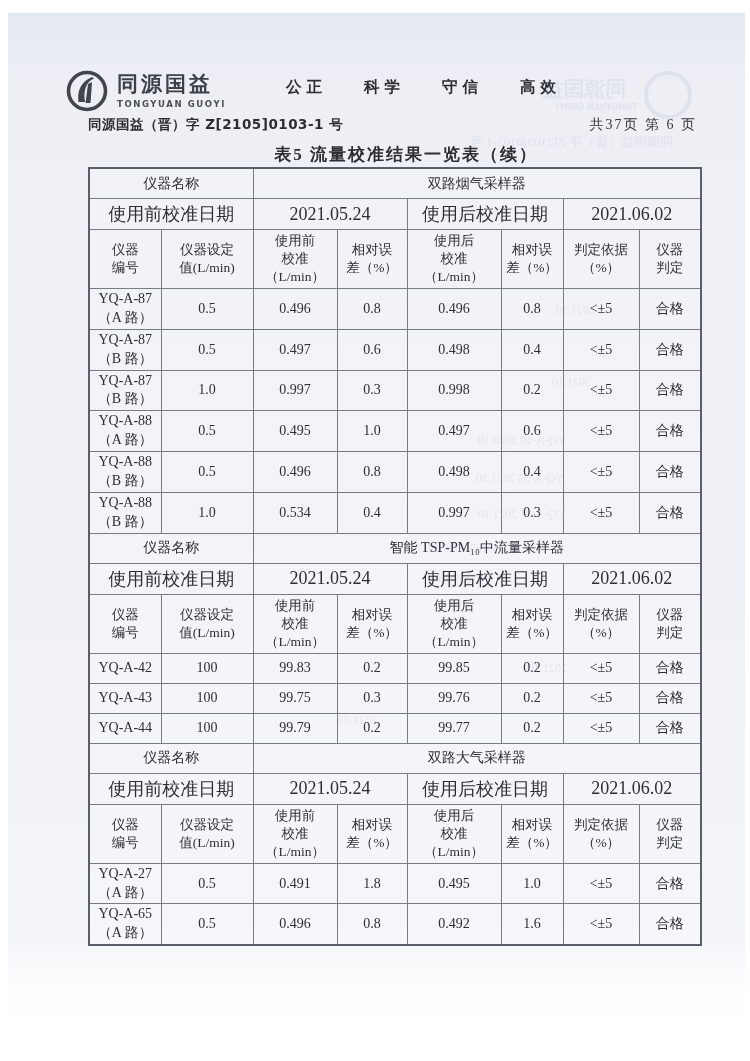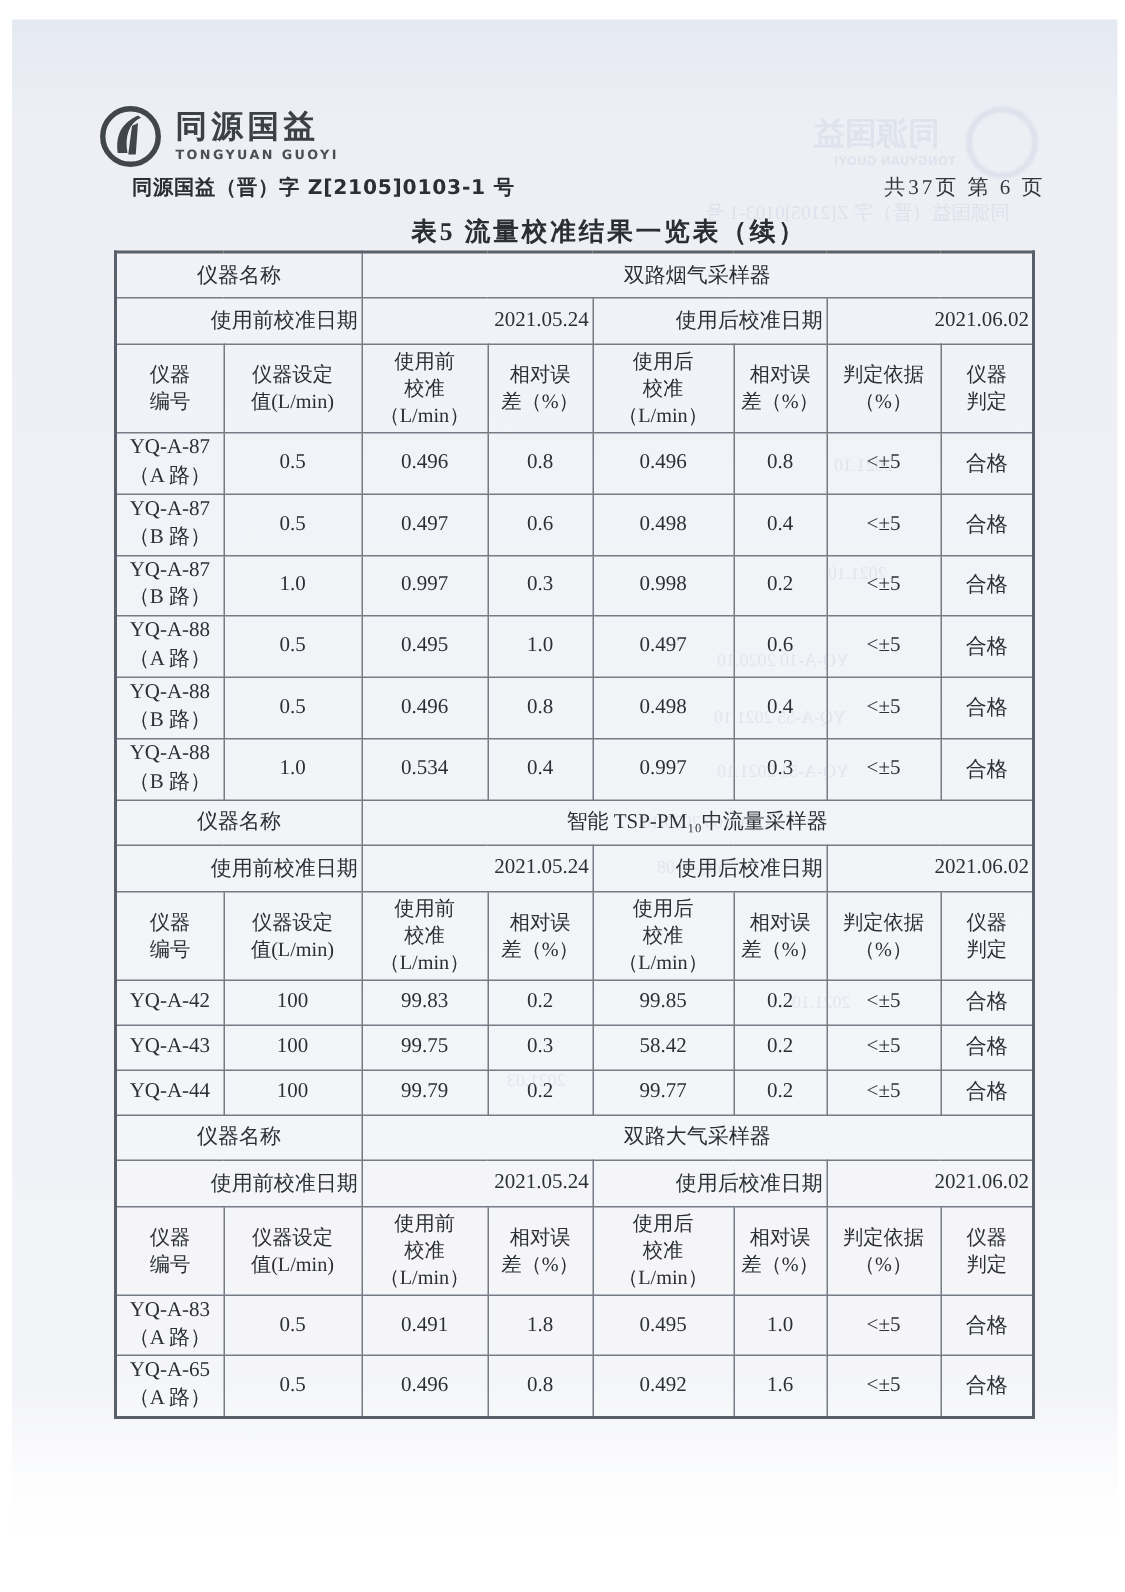--- a/index.html
+++ b/index.html
@@ -29,32 +29,32 @@
   
   .docline{position:absolute;left:80px;right:48px;top:103px;display:flex;
     justify-content:space-between;align-items:baseline;}
   .doc-no{font-family:"DejaVu Sans","Liberation Sans",sans-serif;font-weight:600;
     font-size:13.5px;color:#2b2e33;letter-spacing:.5px;}
   .page-info{font-size:14px;letter-spacing:2px;color:#33363c;}
   
   .title{position:absolute;left:92px;width:612px;top:130px;text-align:center;
     font-size:17px;font-weight:600;letter-spacing:2px;color:#2b2e33;}
   
-  .cal-table{position:absolute;left:68px;top:154px;width:612px;
+  .cal-table{position:absolute;left:80px;top:154px;width:612px;
     border-collapse:collapse;table-layout:fixed;
     border:2px solid #5a6069;}
   .cal-table td,.cal-table th{
     border:1px solid #767c86;text-align:center;vertical-align:middle;
     font-family:"Liberation Serif","DejaVu Serif",serif;font-weight:normal;
     font-size:14px;color:#2c2f35;padding:1px 2px;white-space:pre-line;
     background:rgba(255,255,255,.22);overflow:hidden;}
   .c1{width:72px}.c2{width:92px}.c3{width:84px}.c4{width:70px}
   .c5{width:94px}.c6{width:62px}.c7{width:76px}.c8{width:62px}
   .row-name td,.row-name th{height:27px;font-size:14px;}
-  .row-dates td,.row-dates th{height:28px;font-size:14px;text-align:right;}
+  .row-dates td,.row-dates th{height:28px;font-size:18px;}
   .row-head td{height:56px;font-size:13.5px;line-height:1.32;}
   .row-data.tall td{height:35px;}
   .row-data.short td{height:27px;}
   .id-cell{font-size:13.5px;line-height:1.35;}
   
   .ghost-layer{position:absolute;inset:0;pointer-events:none;}
   .ghost{position:absolute;transform:scaleX(-1);color:#8f9cc0;opacity:.16;
     filter:blur(.4px);white-space:nowrap;font-family:"Liberation Serif","DejaVu Serif",serif;}
   .ghost-bold{font-family:"DejaVu Sans","Liberation Sans",sans-serif;font-weight:bold;opacity:.14;}
   .ghost-circle{border:4px solid #8f9cc0;border-radius:50%;opacity:.15;filter:blur(.6px);}
@@ -68,20 +68,26 @@
     <div class="logo">
       <svg class="logo-mark" viewBox="0 0 44 44">
         <circle cx="22" cy="22" r="18.5" fill="none" stroke="#41464c" stroke-width="3.6"></circle>
         <path d="M27 8 C16 13 12 21 13.5 33 L20 33 C18 22 21 13 29 9.5 Z" fill="#41464c"></path>
         <path d="M23 15 L27 13 L25.5 34 L20.5 34 Z" fill="#41464c"></path>
       </svg>
       <div class="logo-text">
         <div class="logo-cn">同源国益</div>
         <div class="logo-en">TONGYUAN GUOYI</div>
       </div>
+    </div>
+    <div class="slogans">
+      <span>公正</span>
+      <span>科学</span>
+      <span>守信</span>
+      <span>高效</span>
     </div>
   </div>
 
   <div class="docline">
     <span class="doc-no">同源国益（晋）字 Z[2105]0103-1 号</span>
     <span class="page-info">共37页  第 6 页</span>
   </div>
 
   <div class="title">表5 流量校准结果一览表（续）</div>
 
@@ -231,21 +237,21 @@
           <td>99.85</td>
           <td>0.2</td>
           <td>&lt;±5</td>
           <td>合格</td>
         </tr>
         <tr class="row-data short">
           <td class="id-cell">YQ-A-43</td>
           <td>100</td>
           <td>99.75</td>
           <td>0.3</td>
-          <td>58.42</td>
+          <td>99.76</td>
           <td>0.2</td>
           <td>&lt;±5</td>
           <td>合格</td>
         </tr>
         <tr class="row-data short">
           <td class="id-cell">YQ-A-44</td>
           <td>100</td>
           <td>99.79</td>
           <td>0.2</td>
           <td>99.77</td>
@@ -277,21 +283,21 @@
 校准
 （L/min）</td>
           <td>相对误
 差（%）</td>
           <td>判定依据
 （%）</td>
           <td>仪器
 判定</td>
         </tr>
         <tr class="row-data tall">
-          <td class="id-cell">YQ-A-83
+          <td class="id-cell">YQ-A-27
 （A 路）</td>
           <td>0.5</td>
           <td>0.491</td>
           <td>1.8</td>
           <td>0.495</td>
           <td>1.0</td>
           <td>&lt;±5</td>
           <td>合格</td>
         </tr>
         <tr class="row-data tall">

